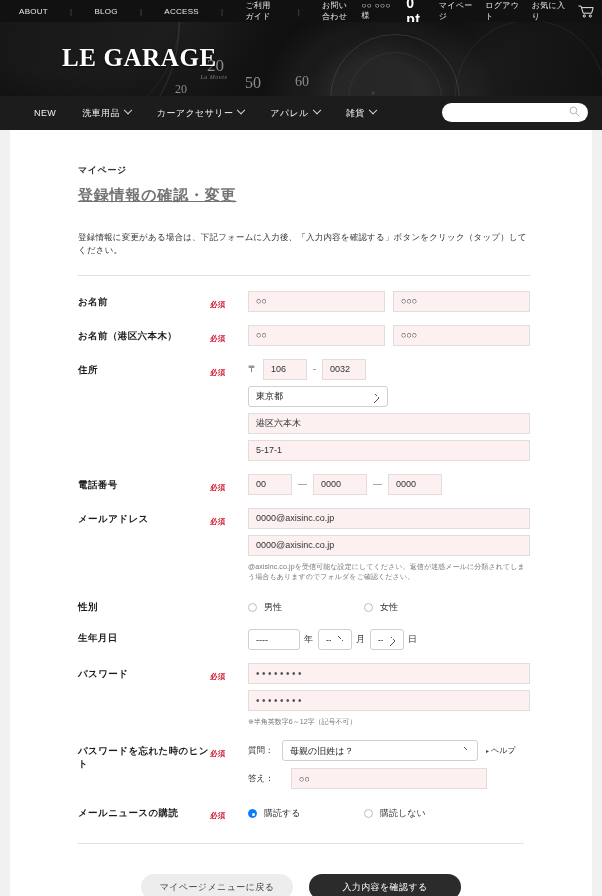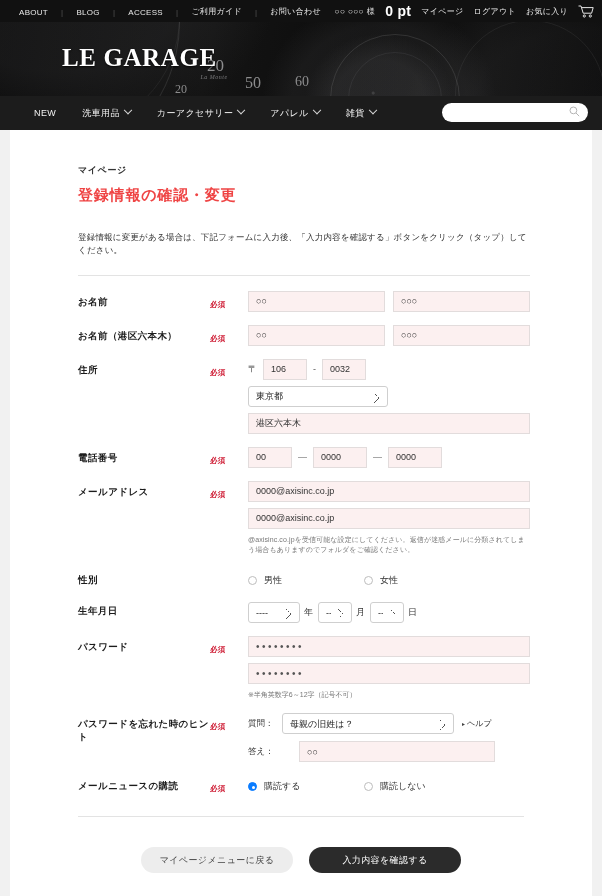--- a/index.html
+++ b/index.html
@@ -13,21 +13,21 @@
     overflow: hidden;
   }
   .page { width:602px; height:896px; position:relative; background:#f1f1f1; }
 
   
   .utility {
     height: 22px; background:#111; color:#e8e8e8;
     display:flex; align-items:center; justify-content:space-between;
     padding: 0 8px 0 10px; font-size: 8px; letter-spacing:.3px;
   }
-  .util-left { display:flex; align-items:flex-end; gap:4px; }
+  .util-left { display:flex; align-items:center; gap:13px; }
   .util-left a { color:#e9e9e9; text-decoration:none; padding:0 9px; font-size:8px; }
   .util-sep { color:#555; font-size:8px; }
   .util-right { display:flex; align-items:center; gap:10px; font-size:8px; }
   .user-name { letter-spacing:.5px; }
   .pt { font-weight:bold; color:#fff; font-size:14px; }
   .util-right a { color:#e9e9e9; text-decoration:none; font-size:8px; }
   .cart-icon { display:inline-block; width:16px; height:13px; position:relative; }
   .cart-icon svg { display:block; }
 
   
@@ -110,22 +110,23 @@
   .navsearch .mag { flex:0 0 auto; opacity:.55; }
 
   
   .content {
     background:#fff; margin:0 10px; min-height:766px; padding: 34px 0 0 0;
     position:relative;
   }
   .inner { padding: 0 62px 0 68px; }
   .crumb { font-size:9px; font-weight:bold; color:#333; letter-spacing:.6px; }
   .page-title {
-    font-size:15px; font-weight:bold; color:#ef4444; margin-top:9px;
+    font-size:15px; font-weight:bold; color:#737373; margin-top:9px;
     letter-spacing:.8px;
+    text-decoration:underline;
   }
   .lead {
     font-size:8.5px; color:#333; margin-top:26px; letter-spacing:.2px; line-height:1.5;
   }
   .rule { height:1px; background:#e3e3e3; margin: 18px 0 0 0; }
 
   
   .form { margin-top:2px; }
   .row { display:flex; padding: 13px 0 0 0; align-items:flex-start; }
   .row-label {
@@ -195,24 +196,24 @@
   .dob-line { display:flex; align-items:center; gap:3px; padding-top:2px; }
   .sel-year { width:52px; }
   .sel-mon, .sel-day { width:34px; padding-right:16px; background-position: right 5px top 6px, right 5px top 11px; }
   .dob-unit { font-size:9px; color:#333; margin:0 2px 0 1px; }
 
   .pw-line { margin-bottom:6px; }
   .pw-dots { letter-spacing:2.5px; font-size:10px; color:#555; }
 
   .hint-line { display:flex; align-items:center; gap:8px; }
   .hint-lab { font-size:8.5px; color:#333; width:26px; flex:0 0 26px; }
-  .sel-q { width:172px; }
+  .sel-q { width:196px; }
   .help { font-size:8px; color:#333; text-decoration:none; white-space:nowrap; }
   .help .arrow { font-size:6px; margin-right:2px; color:#444; }
-  .ans-line { display:flex; align-items:center; gap:25px; margin-top:7px; }
+  .ans-line { display:flex; align-items:center; gap:17px; margin-top:7px; }
   .ans-fld { width:196px; flex:0 0 196px; }
 
   .rule-bottom { height:1px; background:#e3e3e3; margin: 22px 68px 0 68px; }
 
   .actions {
     display:flex; justify-content:center; gap:16px; padding: 30px 0 0 0;
   }
   .btn {
     border:0; border-radius:16px; height:26px; font-size:9px;
     font-family:"Liberation Sans", sans-serif; cursor:pointer;
@@ -348,20 +349,23 @@
               <input class="fld zip" value="106" style="">
               <span class="dash">-</span>
               <input class="fld zip" value="0032" style="">
             </div>
             <select class="sel sel-pref">
               <option>東京都</option>
             </select>
             <div class="addr-line">
               <input class="fld" value="港区六本木" style="">
             </div>
+            <div class="addr-line">
+              <input class="fld" value="5-17-1" style="">
+            </div>
           </div>
         </div>
 
         <div class="row">
           <div class="row-label">電話番号</div>
           <div class="row-req">
             <span class="badge-req">必須</span>
           </div>
           <div class="row-field">
             <div class="tel-line">

